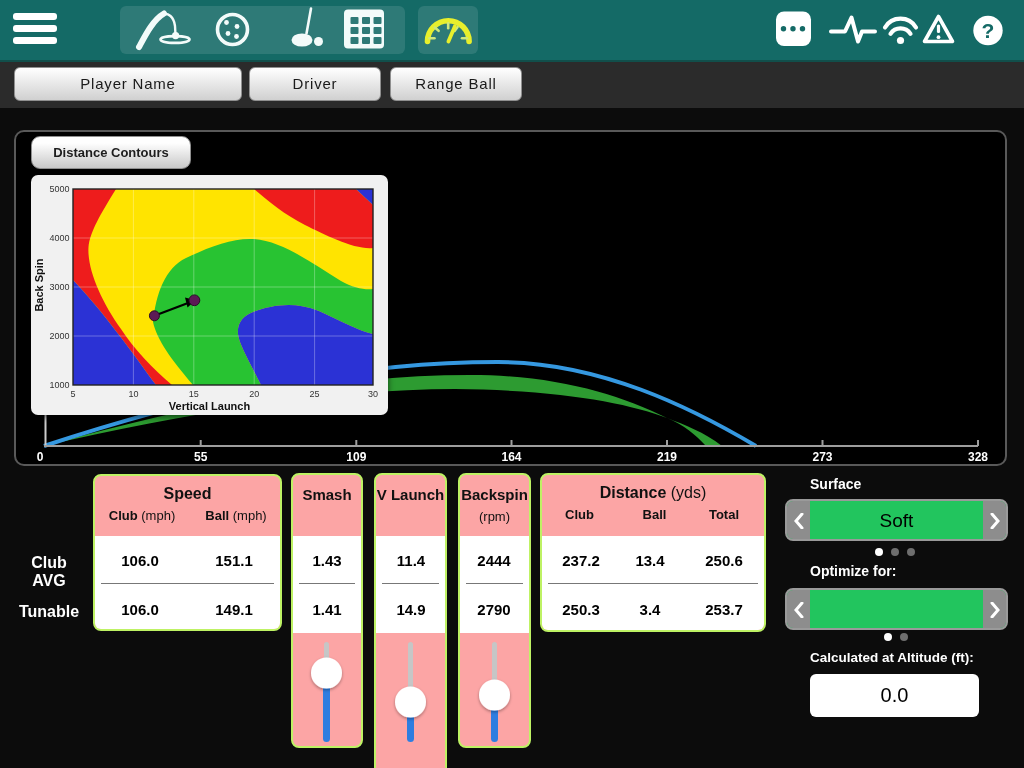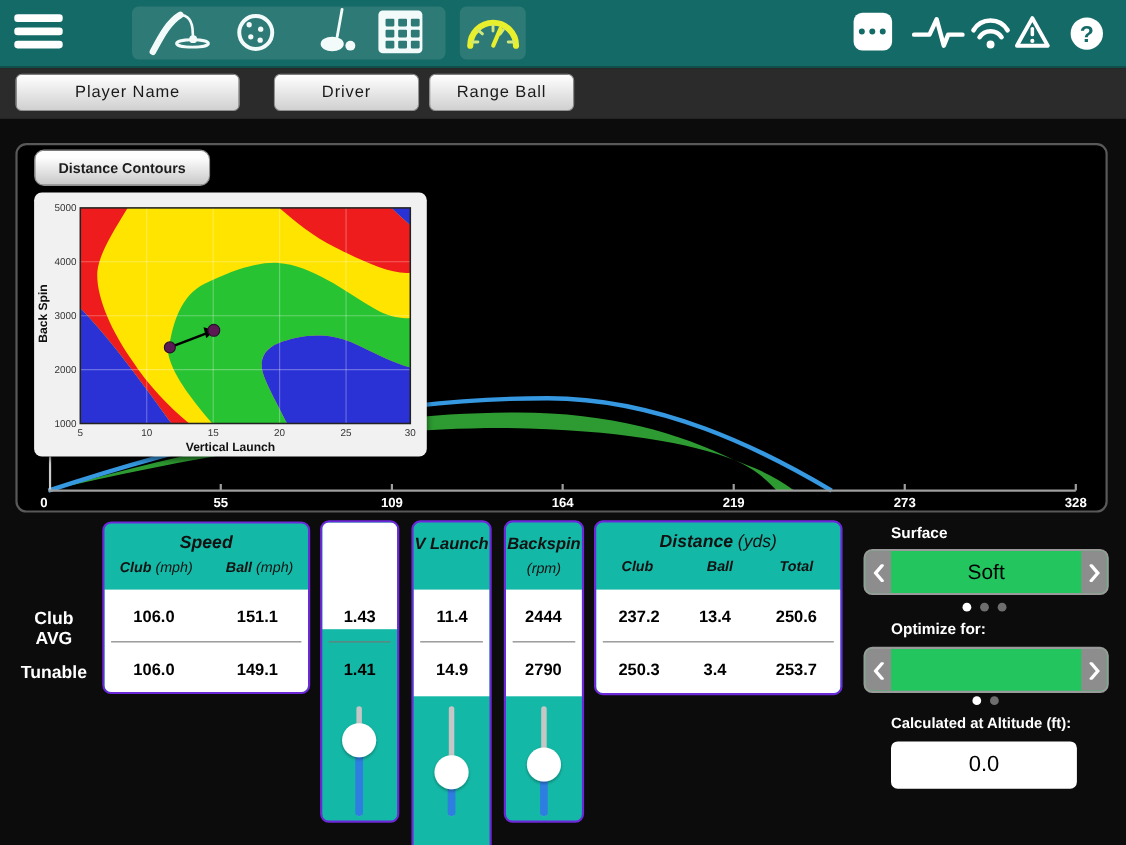--- a/index.html
+++ b/index.html
@@ -20,21 +20,21 @@
     background:#000; border:2px solid #595959; border-radius:10px; }
 
   .dcbtn { position:absolute; left:31px; top:136px; width:160px; height:33px;
     background:linear-gradient(#fefefe 20%,#c8c8c8);
     border:1px solid #8f8f8f; border-radius:9px;
     color:#1d1d1d; font-size:13px; font-weight:bold; text-align:center; line-height:31px; }
 
   .inset { position:absolute; left:31px; top:175px; width:357px; height:240px;
     background:#f1f1f1; border-radius:7px; box-shadow:0 2px 6px rgba(0,0,0,0.6); }
 
-  .card { position:absolute; background:#14b8a6; border:2px solid #6d28d9; border-radius:8px; overflow:hidden;font-style:italic; }
+  .card { position:absolute; background:#fca5a5; border:2px solid #bef264; border-radius:8px; overflow:hidden; }
   .card .hdr { color:#111; text-align:center; }
   .card .body { background:#fff; }
   .rowlabel { position:absolute; color:#fff; font-size:16px; font-weight:bold; text-align:center; width:70px; }
   .val { position:absolute; color:#000; font-size:15px; font-weight:bold; text-align:center; }
   .sep { position:absolute; height:1px; background:#777; }
 
   .selector { position:absolute; left:785px; width:223px; height:42px;
     background:#22c55e; border:2px solid #9a9a9a; border-radius:8px; overflow:hidden; }
   .selector .arrow { position:absolute; top:0; width:23px; height:100%; background:#8d8d8d;
     color:#fff; text-align:center; }
@@ -116,21 +116,21 @@
     <path d="M938.5,16.5 L952.5,41.5 L924.5,41.5 Z" fill="none" stroke="#fff" stroke-width="3.6" stroke-linejoin="round"></path>
     <rect x="936.9" y="24.5" width="3.2" height="8.5" rx="1.5" fill="#fff"></rect>
     <circle cx="938.5" cy="37.2" r="1.9" fill="#fff"></circle>
 
     <circle cx="988" cy="30.5" r="14.7" fill="#fff"></circle>
     <text x="988" y="38" font-size="21" font-weight="bold" fill="#146a66" text-anchor="middle">?</text>
   </svg>
 </div>
 
 <div class="btnstrip"></div>
-<div class="gbtn" style="left:14px; width:204px;">Player Name</div>
+<div class="gbtn" style="left:14px; width:228px;">Player Name</div>
 <div class="gbtn" style="left:249px; width:132px;">Driver</div>
 <div class="gbtn" style="left:390px; width:132px;">Range Ball</div>
 
 <div class="panel"></div>
 <svg width="993" height="336" style="position:absolute;left:14px;top:130px;" viewBox="0 0 993 336">
 
   <g transform="translate(-14,-130)">
     <path d="M44,446 C210,400 345,375 470,375 C555,375 618,394 667,418
              C684,425 696,435 706,446 L722,446 C704,432 685,425 667,418
              C628,403 560,390 455,389 C330,389 180,414 44,446 Z" fill="#2d9b31"></path>
@@ -250,20 +250,21 @@
 </div>
 <div class="val" style="left:551px; top:552px; width:60px;">237.2</div>
 <div class="val" style="left:620px; top:552px; width:60px;">13.4</div>
 <div class="val" style="left:694px; top:552px; width:60px;">250.6</div>
 <div class="sep" style="left:548px; top:583px; width:210px;"></div>
 <div class="val" style="left:551px; top:601px; width:60px;">250.3</div>
 <div class="val" style="left:620px; top:601px; width:60px;">3.4</div>
 <div class="val" style="left:694px; top:601px; width:60px;">253.7</div>
 
 <div class="card" style="left:291px; top:473px; width:72px; height:275px;">
+  <div class="hdr" style="height:61px; font-size:15px; font-weight:bold; padding-top:11px;">Smash</div>
   <div class="body" style="height:97px;"></div>
 </div>
 <div class="card" style="left:374px; top:473px; width:73px; height:319px;">
   <div class="hdr" style="height:61px; font-size:15px; font-weight:bold; padding-top:11px; white-space:nowrap;">V Launch</div>
   <div class="body" style="height:97px;"></div>
 </div>
 <div class="card" style="left:458px; top:473px; width:73px; height:275px;">
   <div class="hdr" style="height:61px; font-size:15px; font-weight:bold; padding-top:11px;">Backspin
     <div style="font-size:13px; font-weight:normal; margin-top:6px;">(rpm)</div>
   </div>

